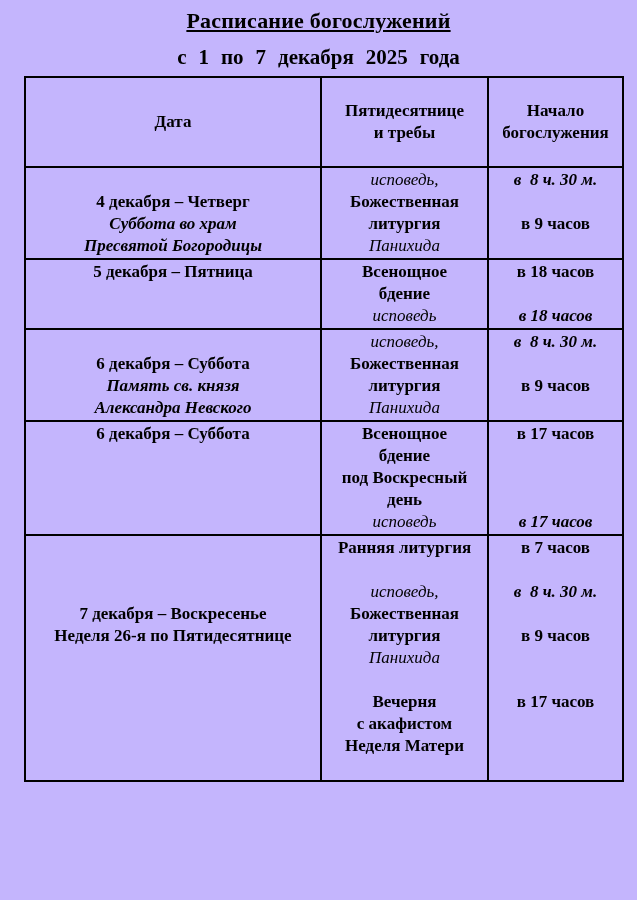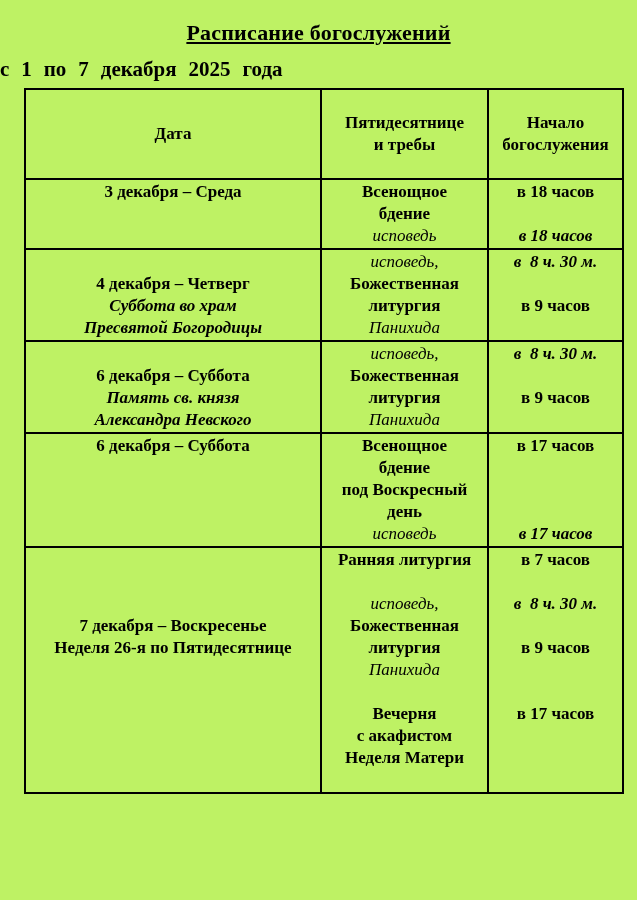--- a/index.html
+++ b/index.html
@@ -6,36 +6,36 @@
     margin: 0;
     padding: 0;
     background: #ffffff;
     color: #000000;
     font-family: "Liberation Serif", "DejaVu Serif", serif;
   }
   .page {
     position: relative;
     width: 637px;
     height: 900px;
-    background: #bef264;
+    background: #c4b5fd;
     overflow: hidden;
     box-sizing: border-box;
-    padding-top: 20px;
+    padding-top: 8px;
   }
   .doc-title {
     margin: 0;
     text-align: center;
     font-size: 22px;
     font-weight: bold;
     text-decoration: underline;
     letter-spacing: 0.2px;
   }
   .doc-subtitle {
     margin: 11px 0 0 0;
-    text-align: left;
+    text-align: center;
     font-size: 21px;
     font-weight: bold;
     word-spacing: 0.32em;
   }
   table.schedule {
     border-collapse: collapse;
     table-layout: fixed;
     margin: 6px 0 0 24px;
     width: 598px;
   }
@@ -92,51 +92,51 @@
           </th>
           <th>
             <div class="line b">Начало</div>
             <div class="line b">богослужения</div>
           </th>
         </tr>
     </thead>
     <tbody>
         <tr>
           <td>
-            <div class="line b">3 декабря – Среда</div>
-          </td>
-          <td>
-            <div class="line b">Всенощное</div>
-            <div class="line b">бдение</div>
-            <div class="line i">исповедь</div>
-          </td>
-          <td>
-            <div class="line b">в 18 часов</div>
-            <div class="line"></div>
-            <div class="line bi">в 18 часов</div>
-          </td>
-        </tr>
-        <tr>
-          <td>
             <div class="line"></div>
             <div class="line b">4 декабря – Четверг</div>
             <div class="line bi">Суббота во храм</div>
             <div class="line bi">Пресвятой Богородицы</div>
           </td>
           <td>
             <div class="line i">исповедь,</div>
             <div class="line b">Божественная</div>
             <div class="line b">литургия</div>
             <div class="line i">Панихида</div>
           </td>
           <td>
             <div class="line bi">в  8 ч. 30 м.</div>
             <div class="line"></div>
             <div class="line b">в 9 часов</div>
             <div class="line"></div>
+          </td>
+        </tr>
+        <tr>
+          <td>
+            <div class="line b">5 декабря – Пятница</div>
+          </td>
+          <td>
+            <div class="line b">Всенощное</div>
+            <div class="line b">бдение</div>
+            <div class="line i">исповедь</div>
+          </td>
+          <td>
+            <div class="line b">в 18 часов</div>
+            <div class="line"></div>
+            <div class="line bi">в 18 часов</div>
           </td>
         </tr>
         <tr>
           <td>
             <div class="line"></div>
             <div class="line b">6 декабря – Суббота</div>
             <div class="line bi">Память св. князя</div>
             <div class="line bi">Александра Невского</div>
           </td>
           <td>

